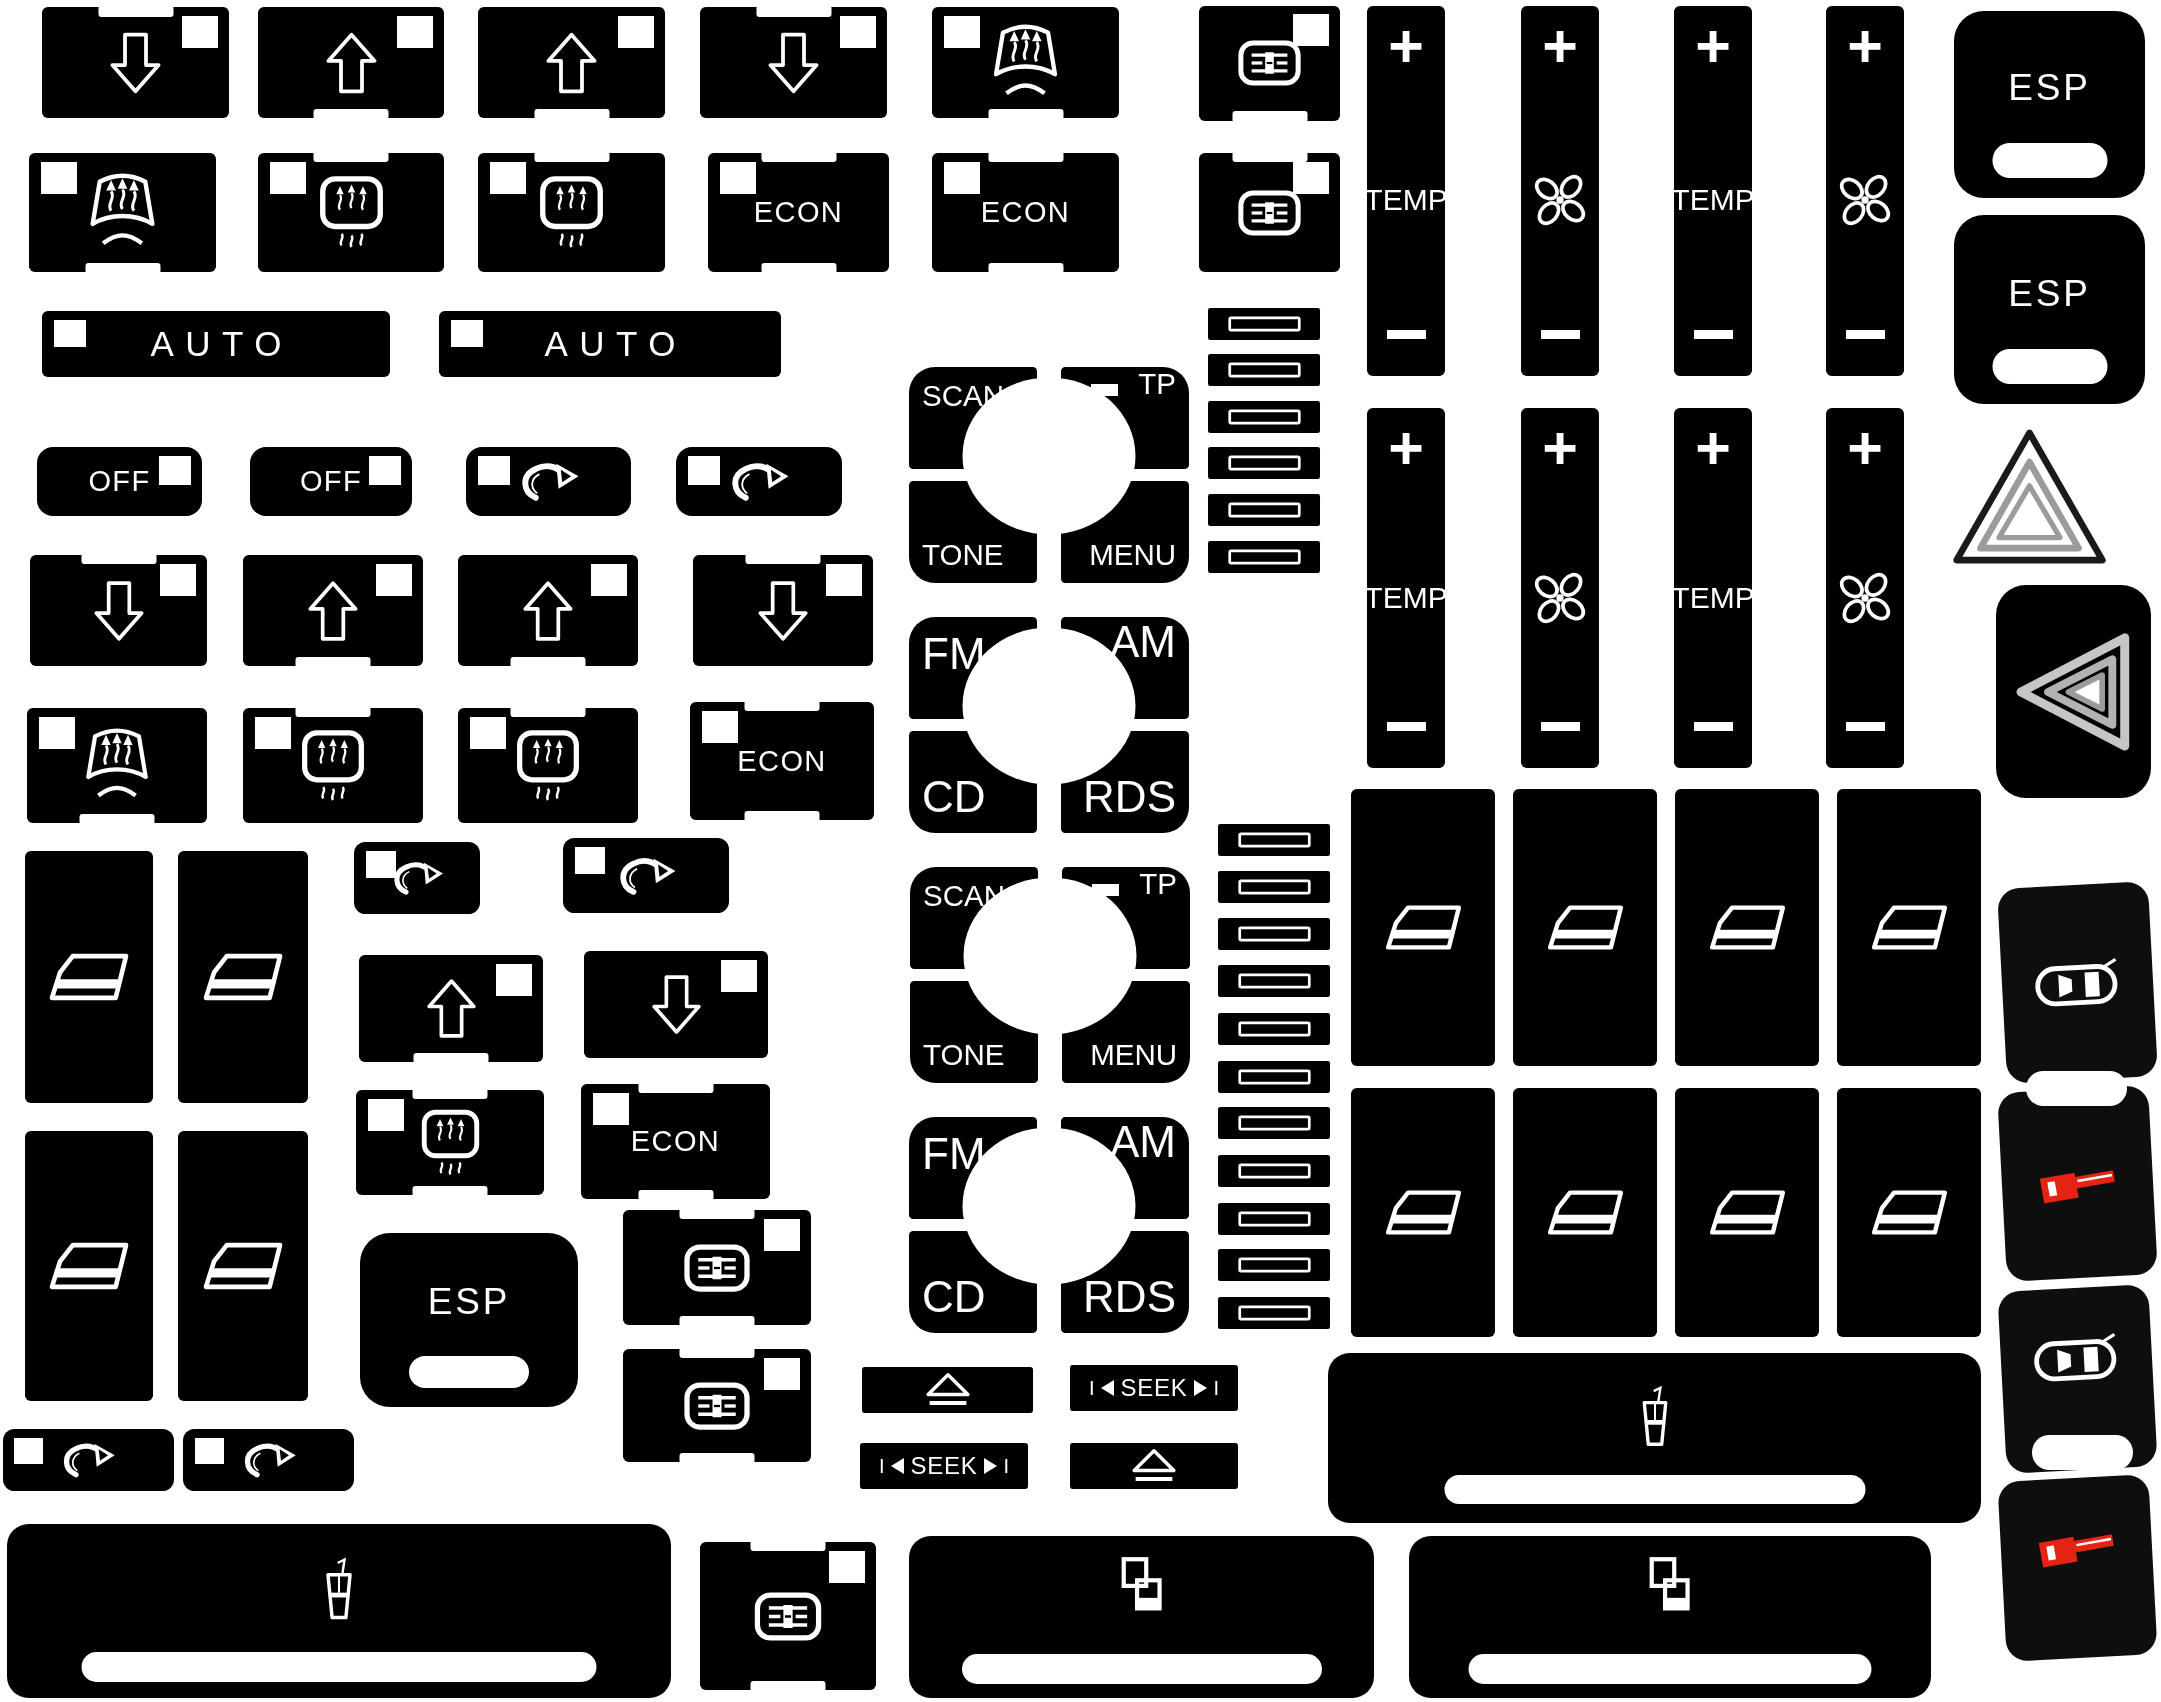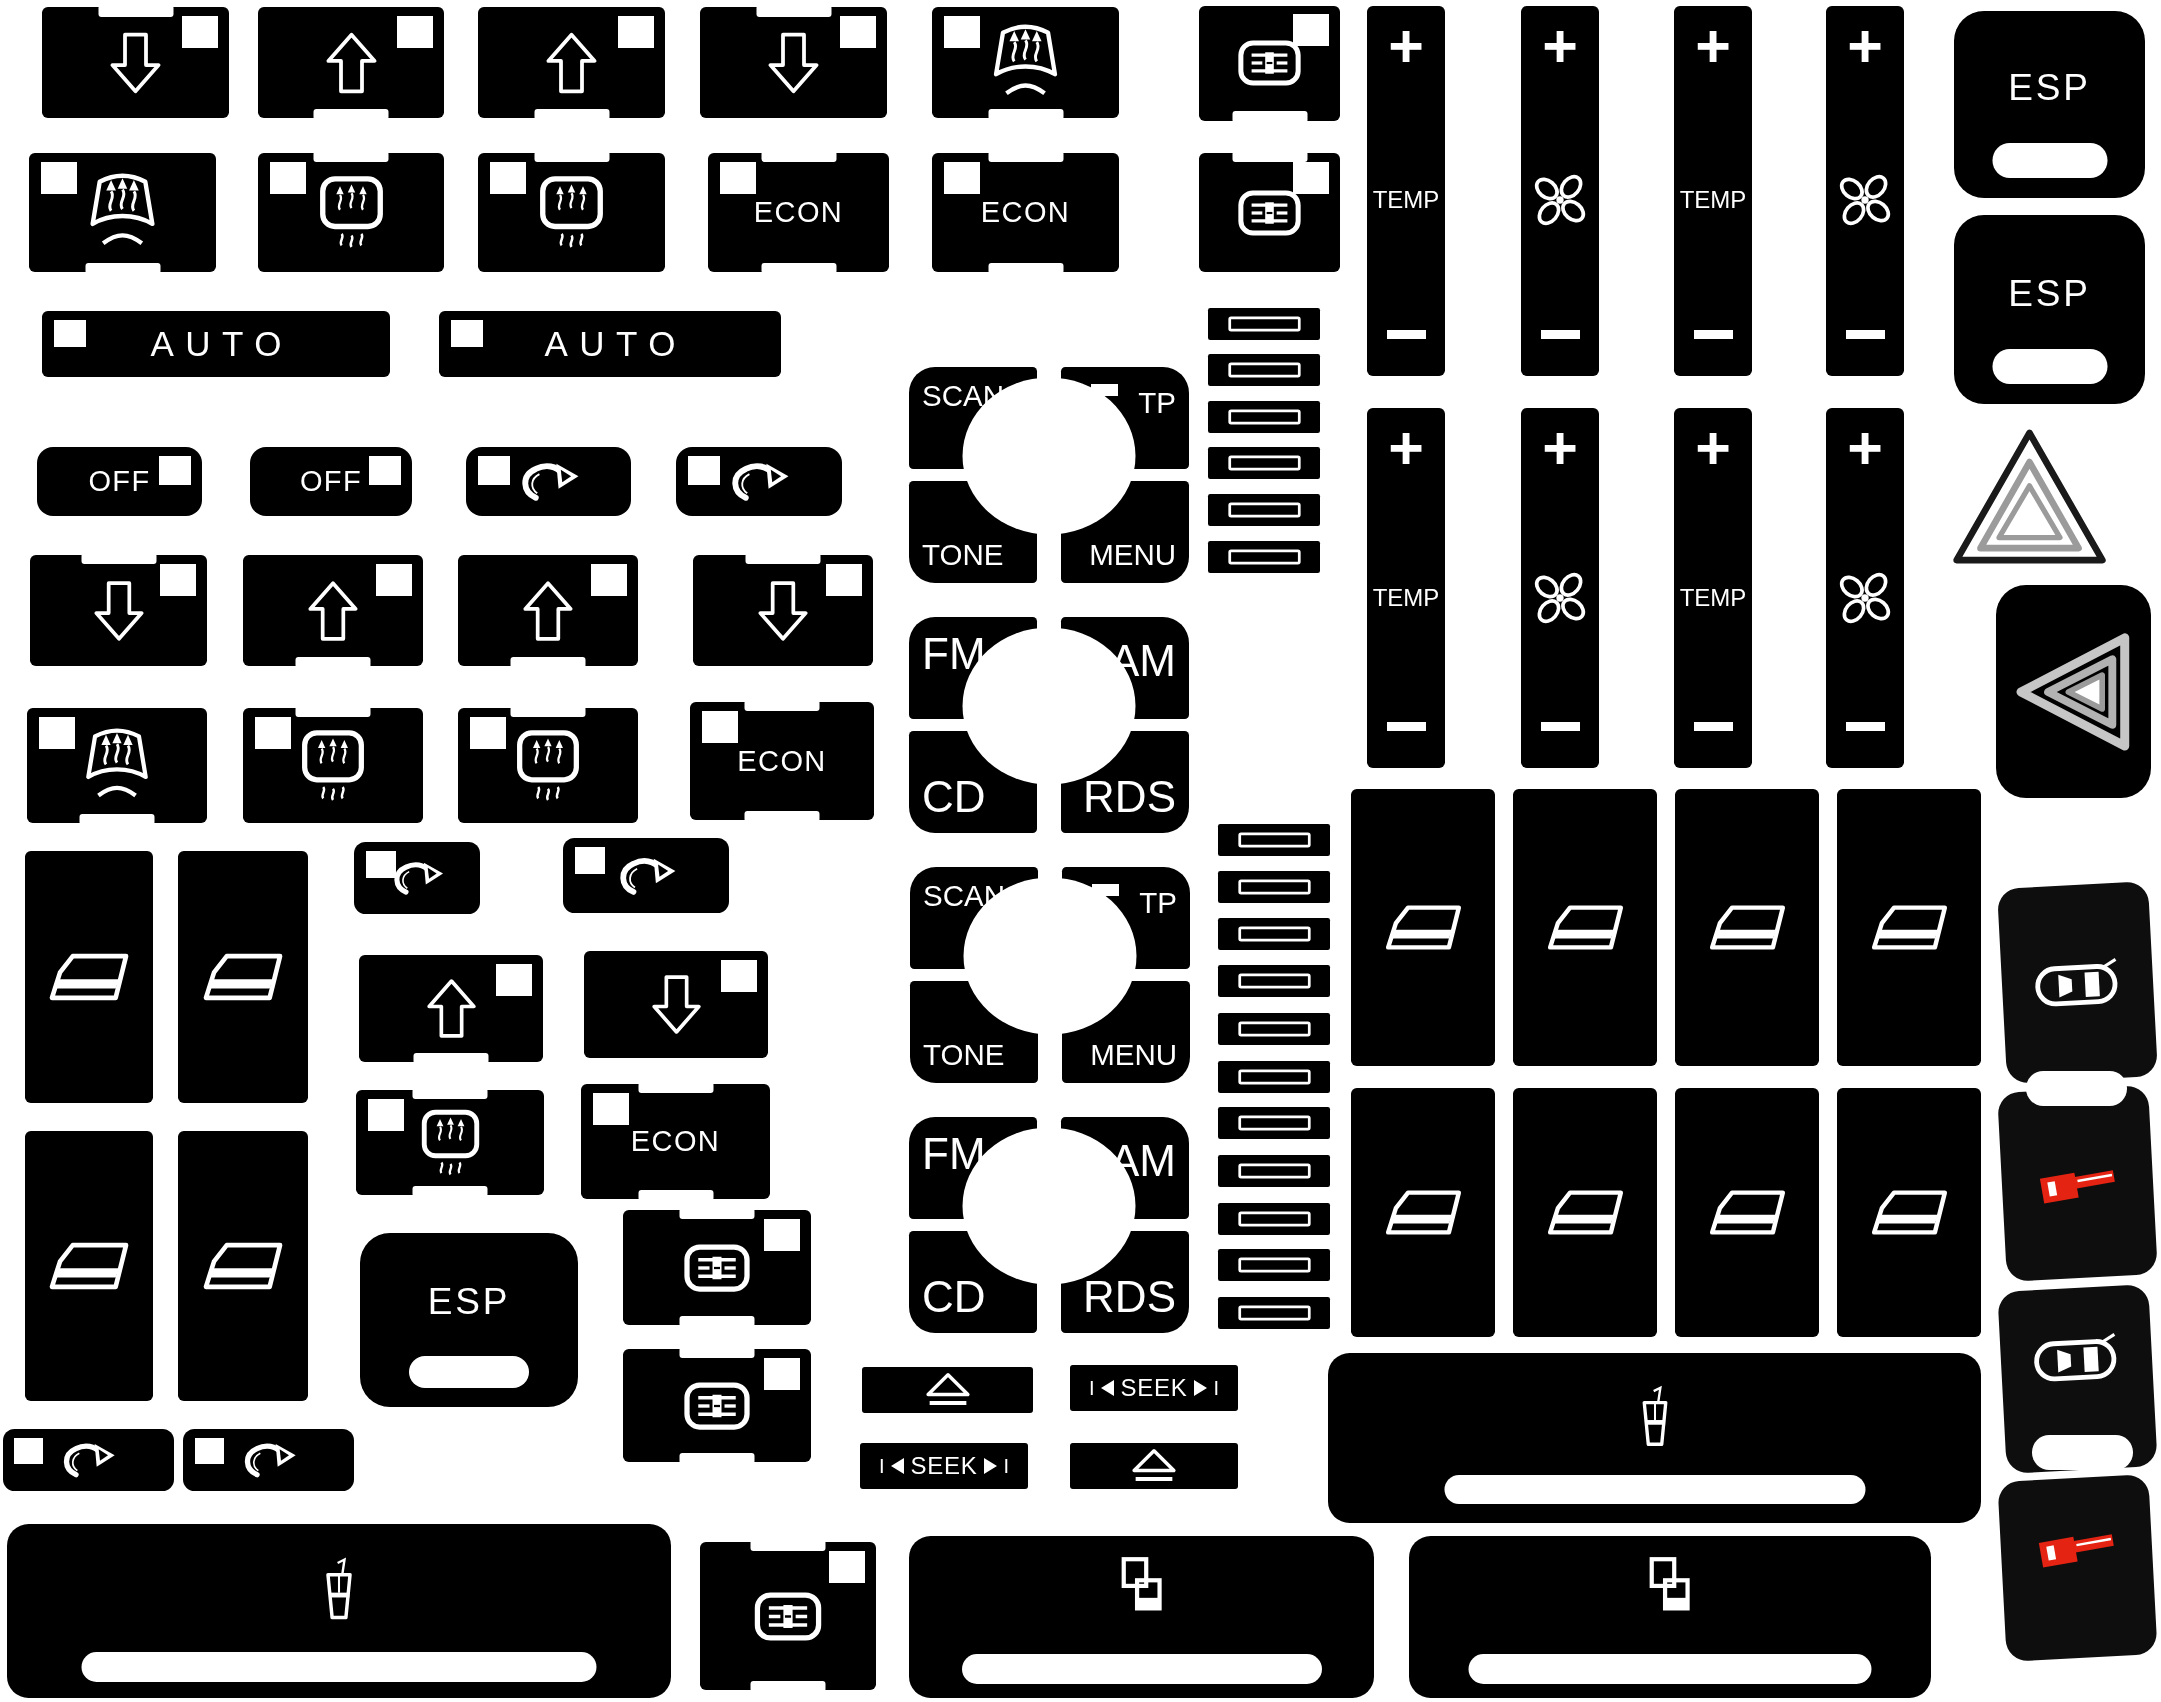--- a/index.html
+++ b/index.html
@@ -10,33 +10,33 @@
   .led{position:absolute;width:36px;height:32px;background:#fff;z-index:3}
   .led.tl{left:11.5px;top:8.6px}.led.tr{right:11.5px;top:8.6px}
   .tab{position:absolute;left:50%;transform:translateX(-50%);width:75px;height:11.5px;background:#fff;border-radius:2.9px;z-index:3}
   .tab.t{top:-2.2px}.tab.b{bottom:-2.2px}
   .blabel{font-size:29px;letter-spacing:1.4px}
   .auto-label{font-size:35px;letter-spacing:11.5px;padding-left:11.5px}
   .esp-label{font-size:37px;letter-spacing:2.9px}
   
   .col{flex-direction:column;justify-content:space-between;padding:16px 0 37px}
   .col .plus{font-size:61px;font-weight:bold;line-height:.8}
-  .col .mid{font-size:24px}
+  .col .mid{font-size:30px}
   .minusbar{width:39px;height:8.6px;background:#fff}
   
   .quad{position:absolute;width:280px;height:216px}
   .tile{position:absolute;width:128px;height:102px;background:#000}
   .tile.tl{left:0;top:0;border-radius:26px 4.3px 4.3px 4.3px}
   .tile.tr{right:0;top:0;border-radius:4.3px 26px 4.3px 4.3px}
   .tile.bl{left:0;bottom:0;border-radius:4.3px 4.3px 4.3px 26px}
   .tile.br{right:0;bottom:0;border-radius:4.3px 4.3px 26px 4.3px}
   .qcircle{position:absolute;left:50%;top:89px;transform:translate(-50%,-50%);width:173px;height:157px;background:#fff;border-radius:50%;z-index:2}
   .qlabel{position:absolute;font-size:29.5px;color:#fff}
   .fmq .qlabel{font-size:44px}
-  .q-tl{left:13px;top:11.5px}.q-tr{right:13px;top:19px}.q-bl{left:13px;bottom:11.5px}.q-br{right:13px;bottom:11.5px}
+  .q-tl{left:13px;top:11.5px}.q-tr{right:13px;top:0}.q-bl{left:13px;bottom:11.5px}.q-br{right:13px;bottom:11.5px}
   .tpled{position:absolute;right:71px;top:17.3px;width:27px;height:11.5px;background:#fff}
   
   .slotbar{width:112px;height:32px;border-radius:2.2px}
   
   .seekrow{display:flex;align-items:center;gap:6.5px;font-size:24px}
   .seekrow b{font-weight:normal;letter-spacing:0.7px}
   .vb{font-style:normal;font-size:20px}
   .tri{width:0;height:0;border-top:8.6px solid transparent;border-bottom:8.6px solid transparent;display:inline-block}
   .tri.l{border-right:13.7px solid #fff}
   .tri.r{border-left:13.7px solid #fff}

